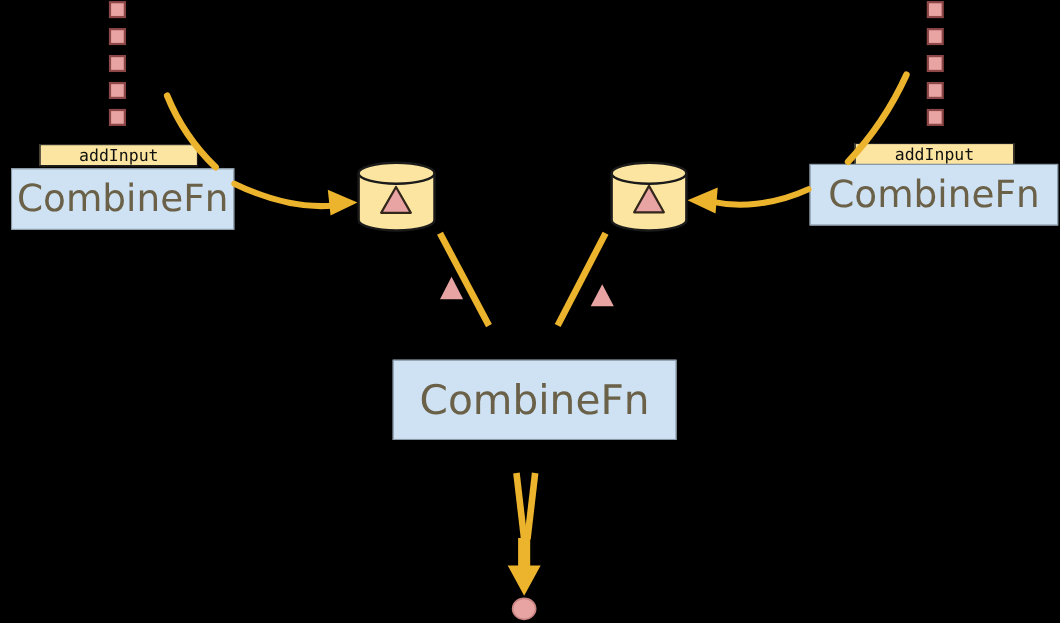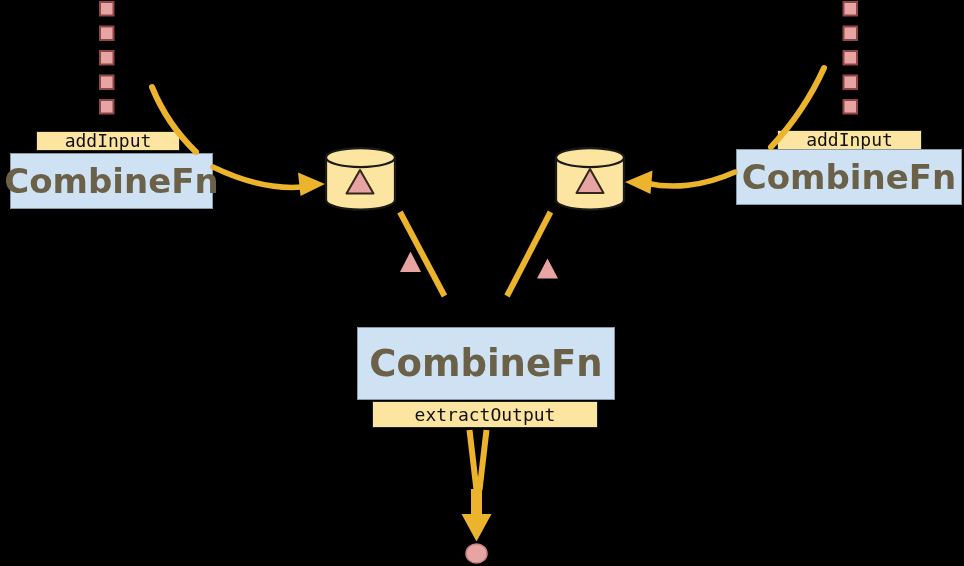--- a/index.html
+++ b/index.html
@@ -13,32 +13,32 @@
   .stage .boxes{position:absolute;inset:0;z-index:2;}
   .stage svg.layer{position:absolute;left:0;top:0;z-index:3;pointer-events:none;}
 
   .method-label{
     position:absolute;
     box-sizing:border-box;
     background:var(--method-label-fill,#fce5a0);
     border:1.5px solid var(--method-label-border,#1f1f1f);
     color:var(--method-label-text,#111);
     font-family:"DejaVu Sans Mono","Liberation Mono",monospace;
-    font-size:18px;
+    font-size:15px;
     display:flex;align-items:center;justify-content:center;
     line-height:1;
     white-space:nowrap;
   }
   .combiner-box{
     position:absolute;
     box-sizing:border-box;
     background:var(--combiner-fill,#cfe2f3);
     border:1.5px solid var(--combiner-border,#8a99a6);
     color:var(--combiner-text,#6a6148);
-    font-weight:bold;
+    font-weight:normal;
     display:flex;align-items:center;justify-content:center;
     line-height:1;
     white-space:nowrap;
   }
   #label-add-left  {left:36px;  top:131px; width:144px; height:20px;}
   #box-left        {left:10px;  top:153px; width:203px; height:56px; font-size:34px;}
   #label-add-right {left:777px; top:130px; width:145px; height:20px;}
   #box-right       {left:736px; top:149px; width:226px; height:56px; font-size:34px;}
   #label-merge     {left:374px; top:298px; width:228px; height:28px;}
   #box-center      {left:357px; top:327px; width:258px; height:73px; font-size:37px;}
@@ -63,21 +63,20 @@
 
     <div class="combiner-box" id="box-left">CombineFn</div>
 
     <div class="method-label" id="label-add-right">addInput</div>
 
     <div class="combiner-box" id="box-right">CombineFn</div>
 
 
     <div class="combiner-box" id="box-center">CombineFn</div>
 
-    <div class="method-label" id="label-extract">extractOutput</div>
   </div>
 
   <svg class="layer" width="964" height="566" viewBox="0 0 964 566">
 
     <g>
       <rect class="pink-sq" x="100" y="2" width="13.5" height="13.5"></rect>
       <rect class="pink-sq" x="100" y="26.5" width="13.5" height="13.5"></rect>
       <rect class="pink-sq" x="100" y="51" width="13.5" height="13.5"></rect>
       <rect class="pink-sq" x="100" y="75.5" width="13.5" height="13.5"></rect>
       <rect class="pink-sq" x="100" y="100" width="13.5" height="13.5"></rect>

